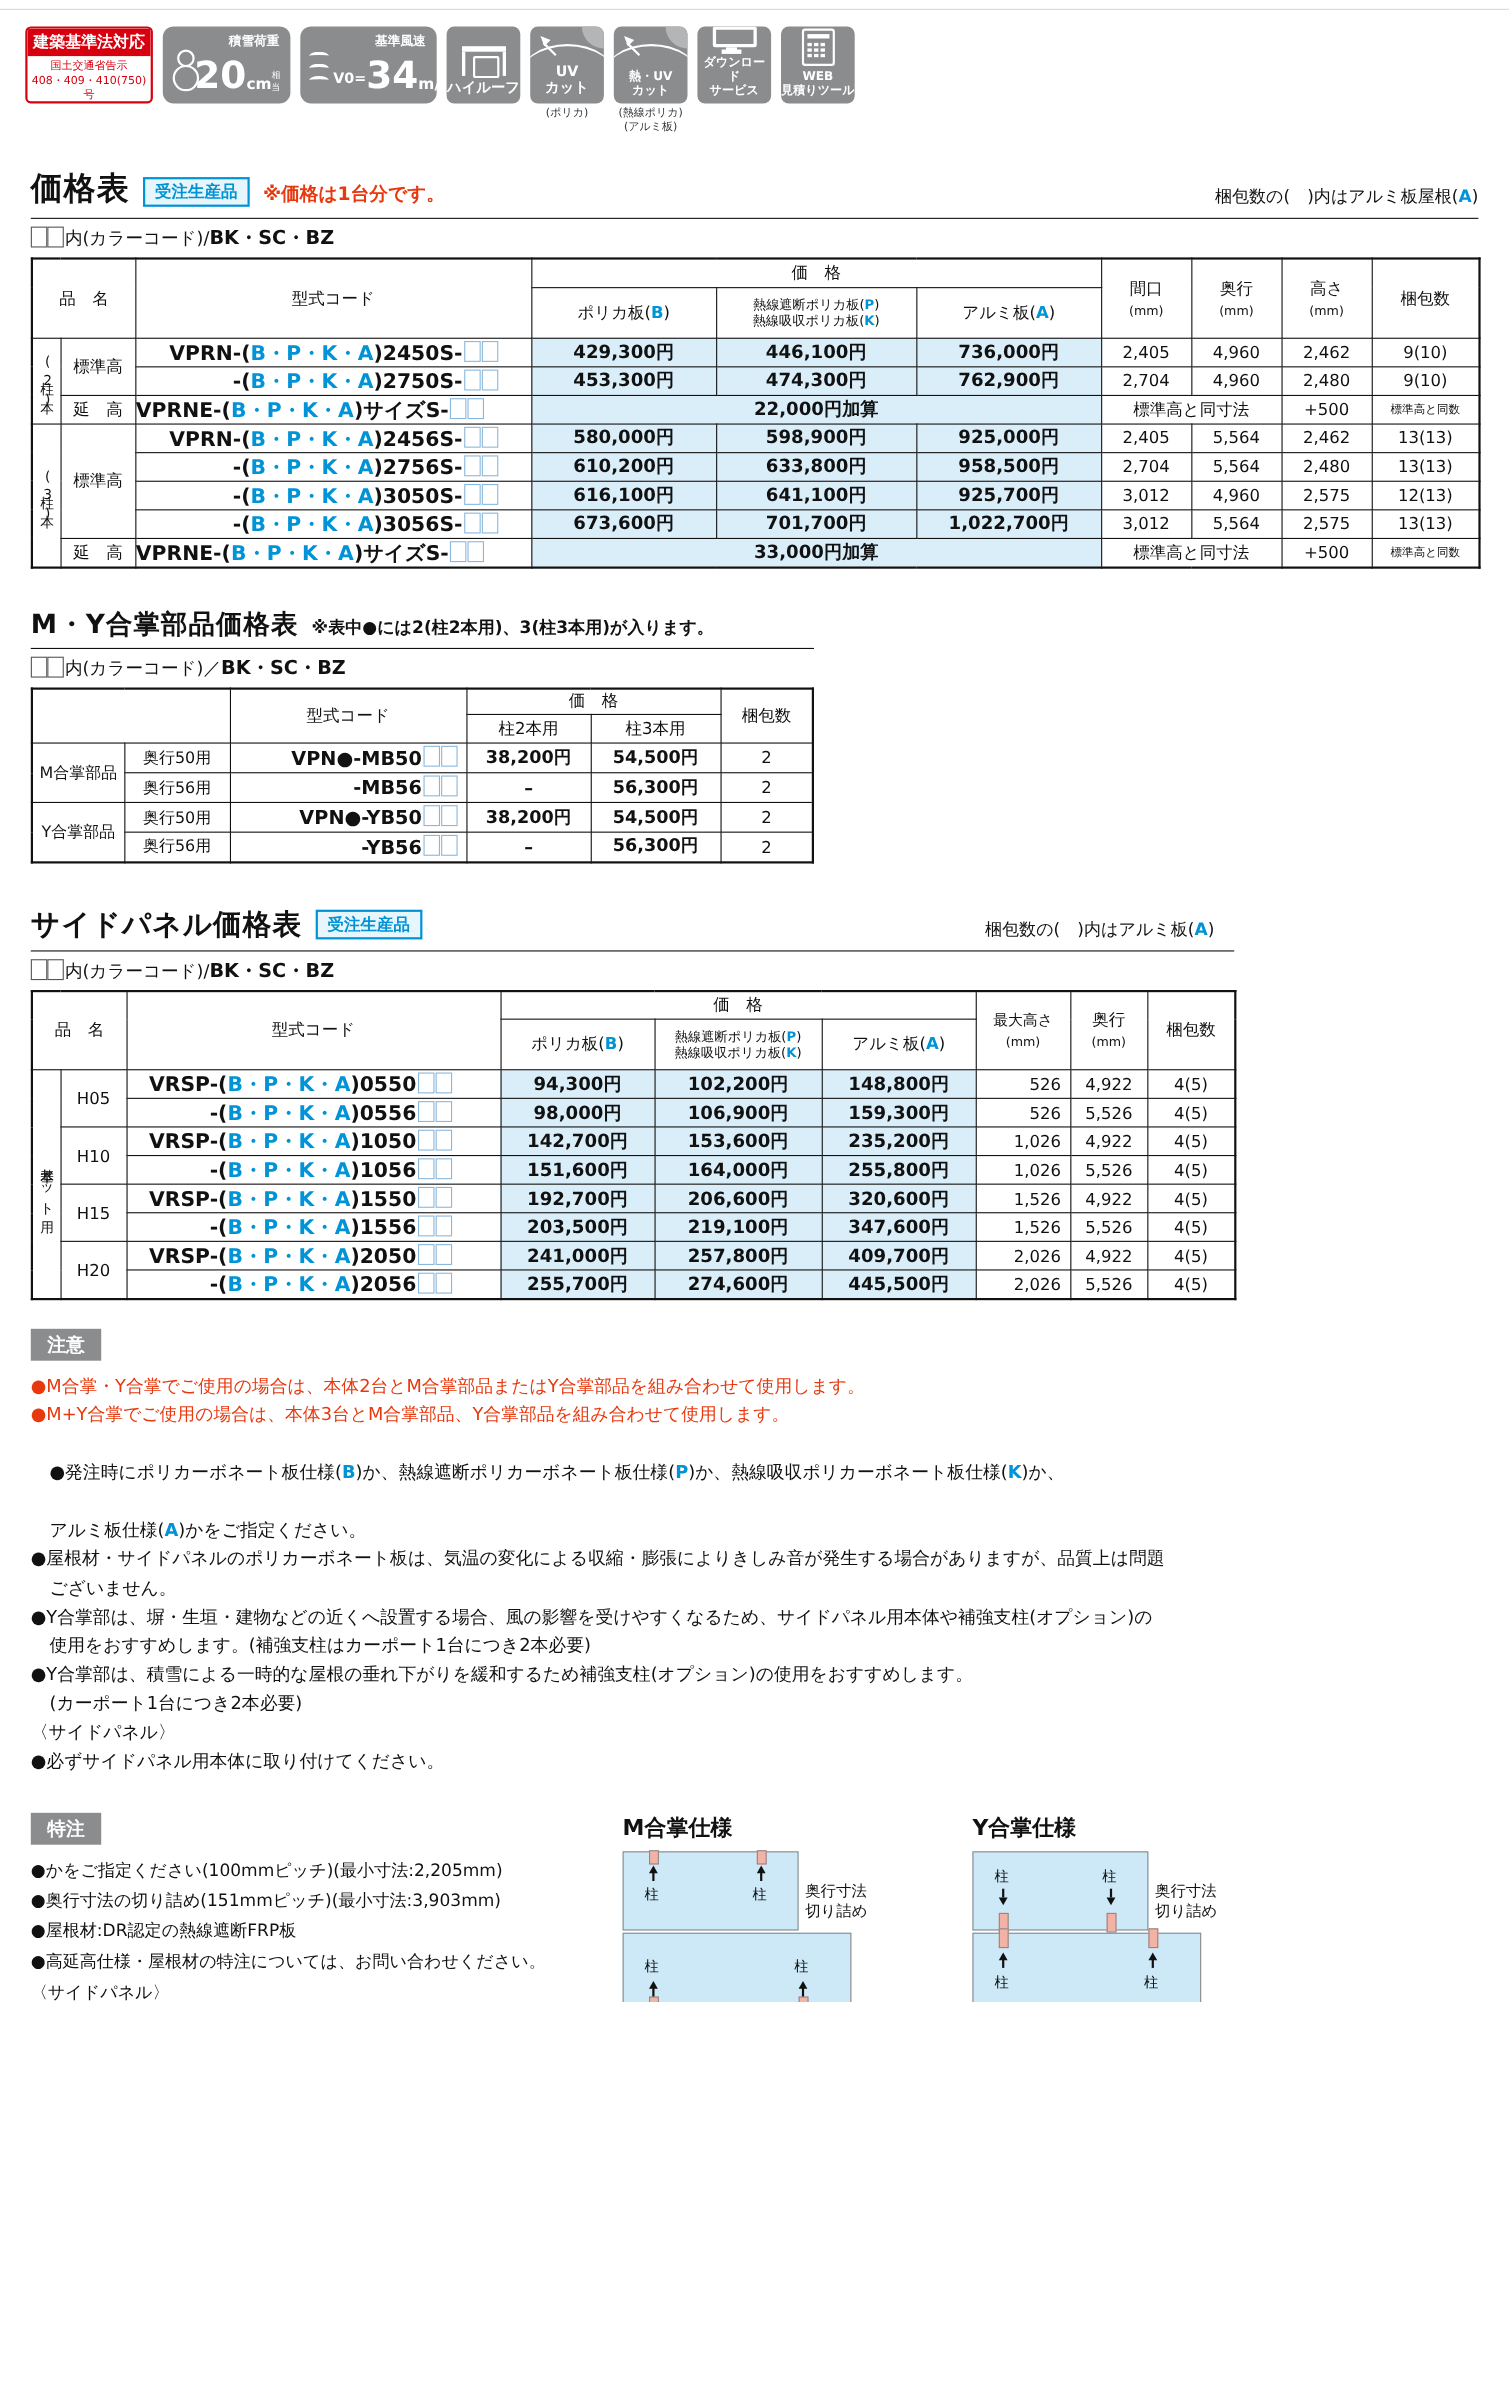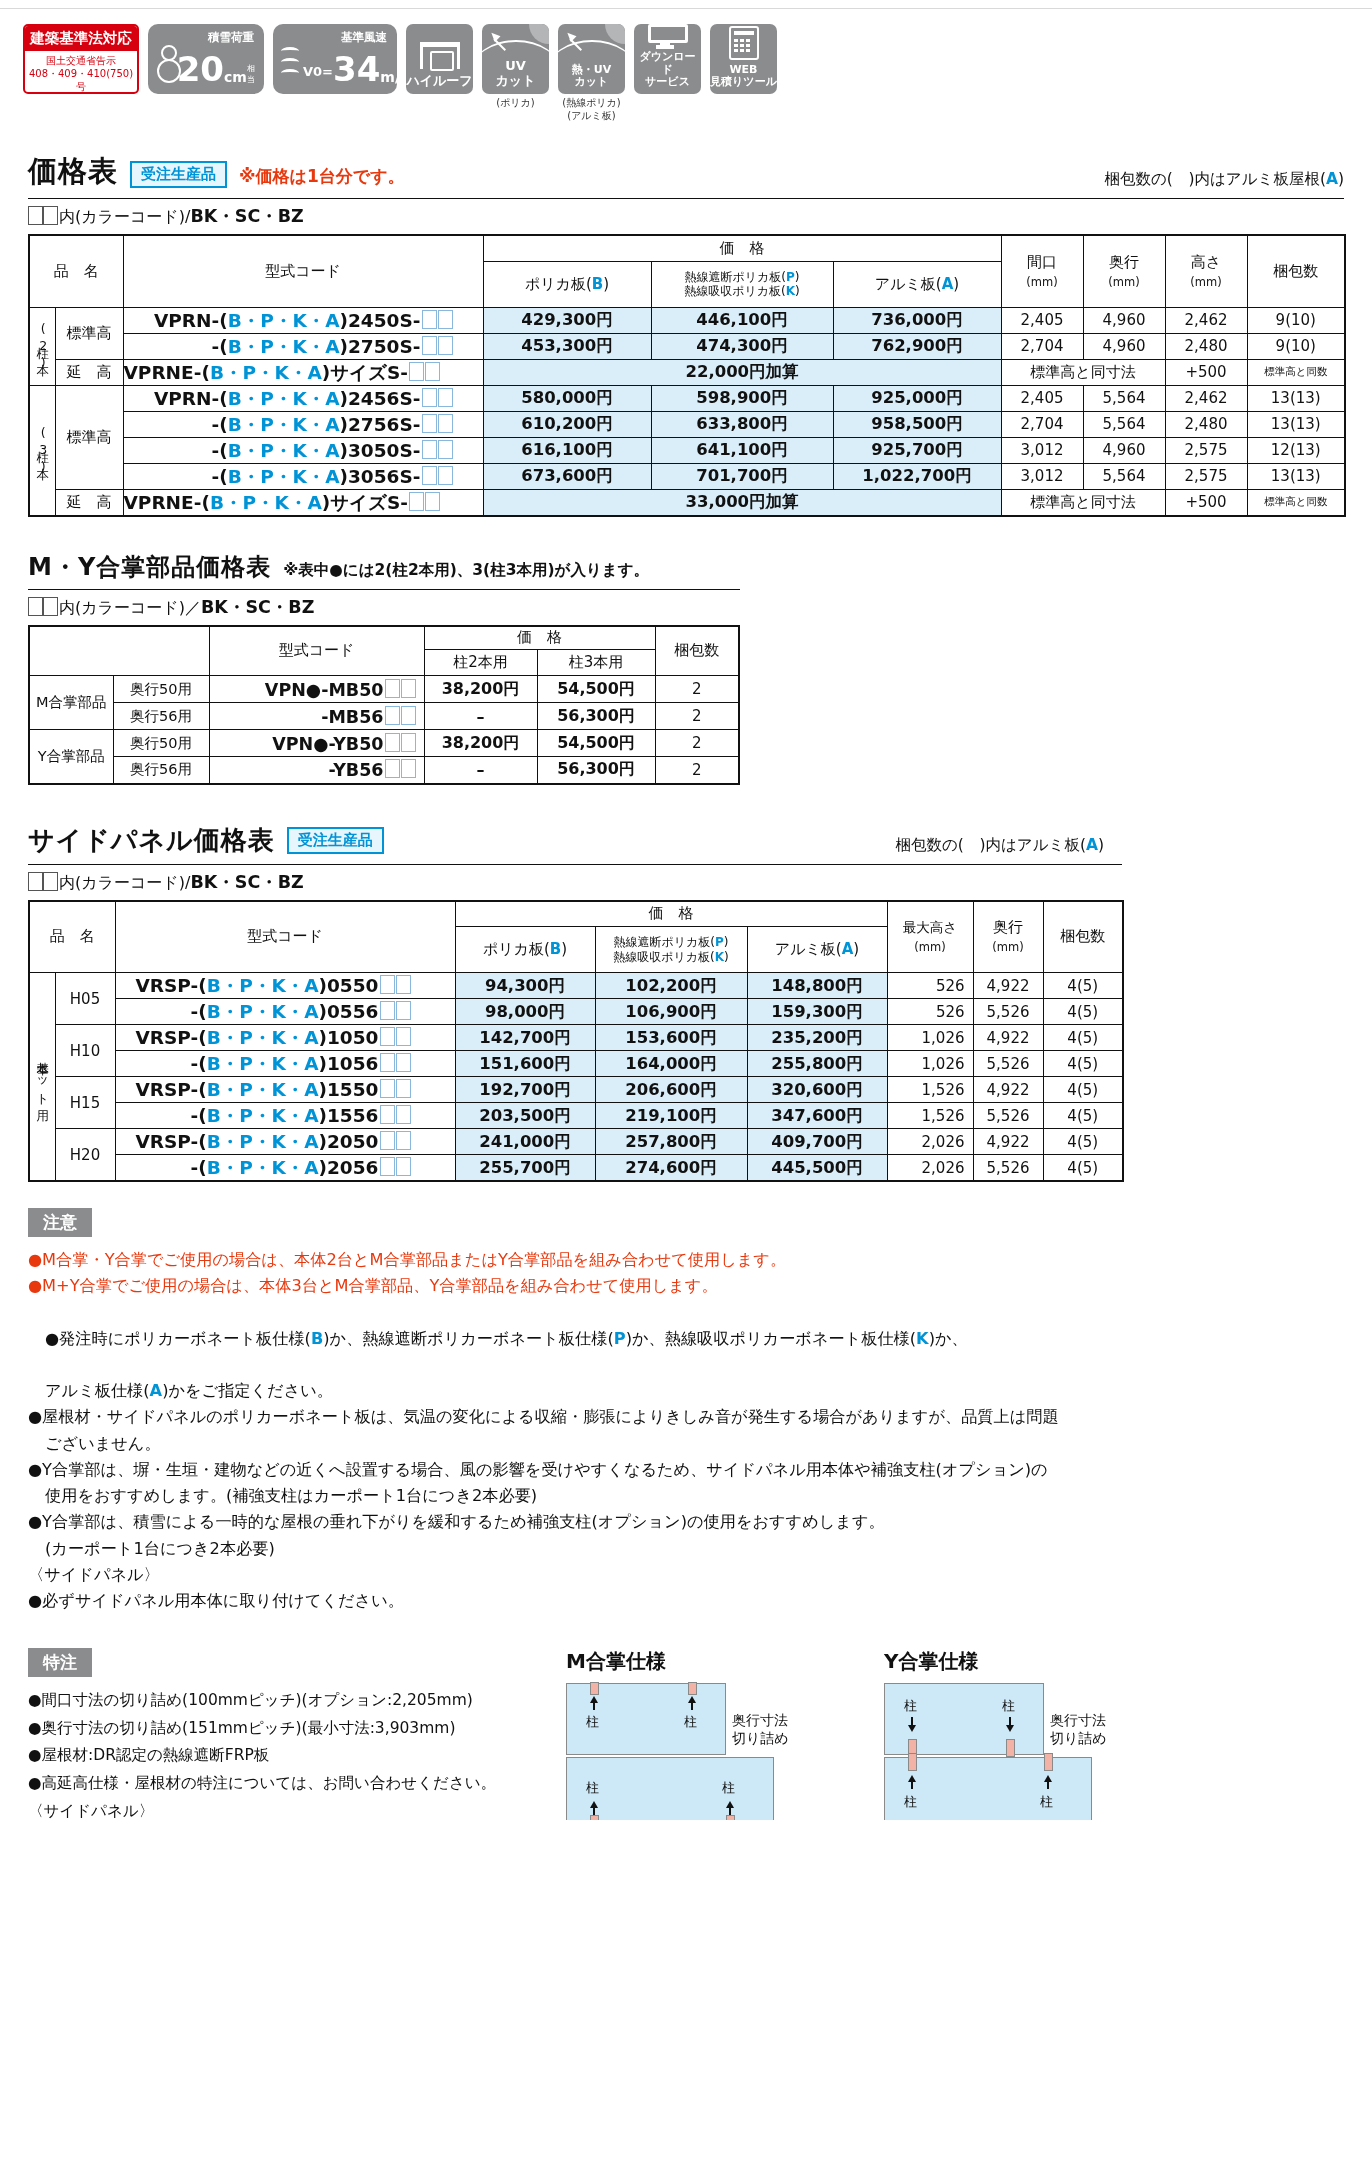--- a/index.html
+++ b/index.html
@@ -563,21 +563,21 @@
 (カーポート1台につき2本必要)</div>
       <div class="nitem plain">〈サイドパネル〉</div>
       <div class="nitem">●必ずサイドパネル用本体に取り付けてください。</div>
     </div>
   </div>
 
   <div class="sec custom-wrap">
     <div class="custom-left">
       <span class="lbl">特注</span>
       <div class="clist">
-        <div class="nitem">●間口寸法の切り詰め(100mmピッチ)(オプション:2,205mm)</div>
+        <div class="nitem">●かをご指定ください(100mmピッチ)(最小寸法:2,205mm)</div>
         <div class="nitem">●奥行寸法の切り詰め(151mmピッチ)(最小寸法:3,903mm)</div>
         <div class="nitem">●屋根材:DR認定の熱線遮断FRP板</div>
         <div class="nitem">●高延高仕様・屋根材の特注については、お問い合わせください。</div>
         <div class="nitem plain">〈サイドパネル〉</div>
         <div class="nitem">●高さ寸法の切り詰め(100mmピッチ)</div>
         <div class="nitem">●奥行寸法の切り詰め(151mmピッチ)</div>
       </div>
     </div>
 
     <div class="diagram">

